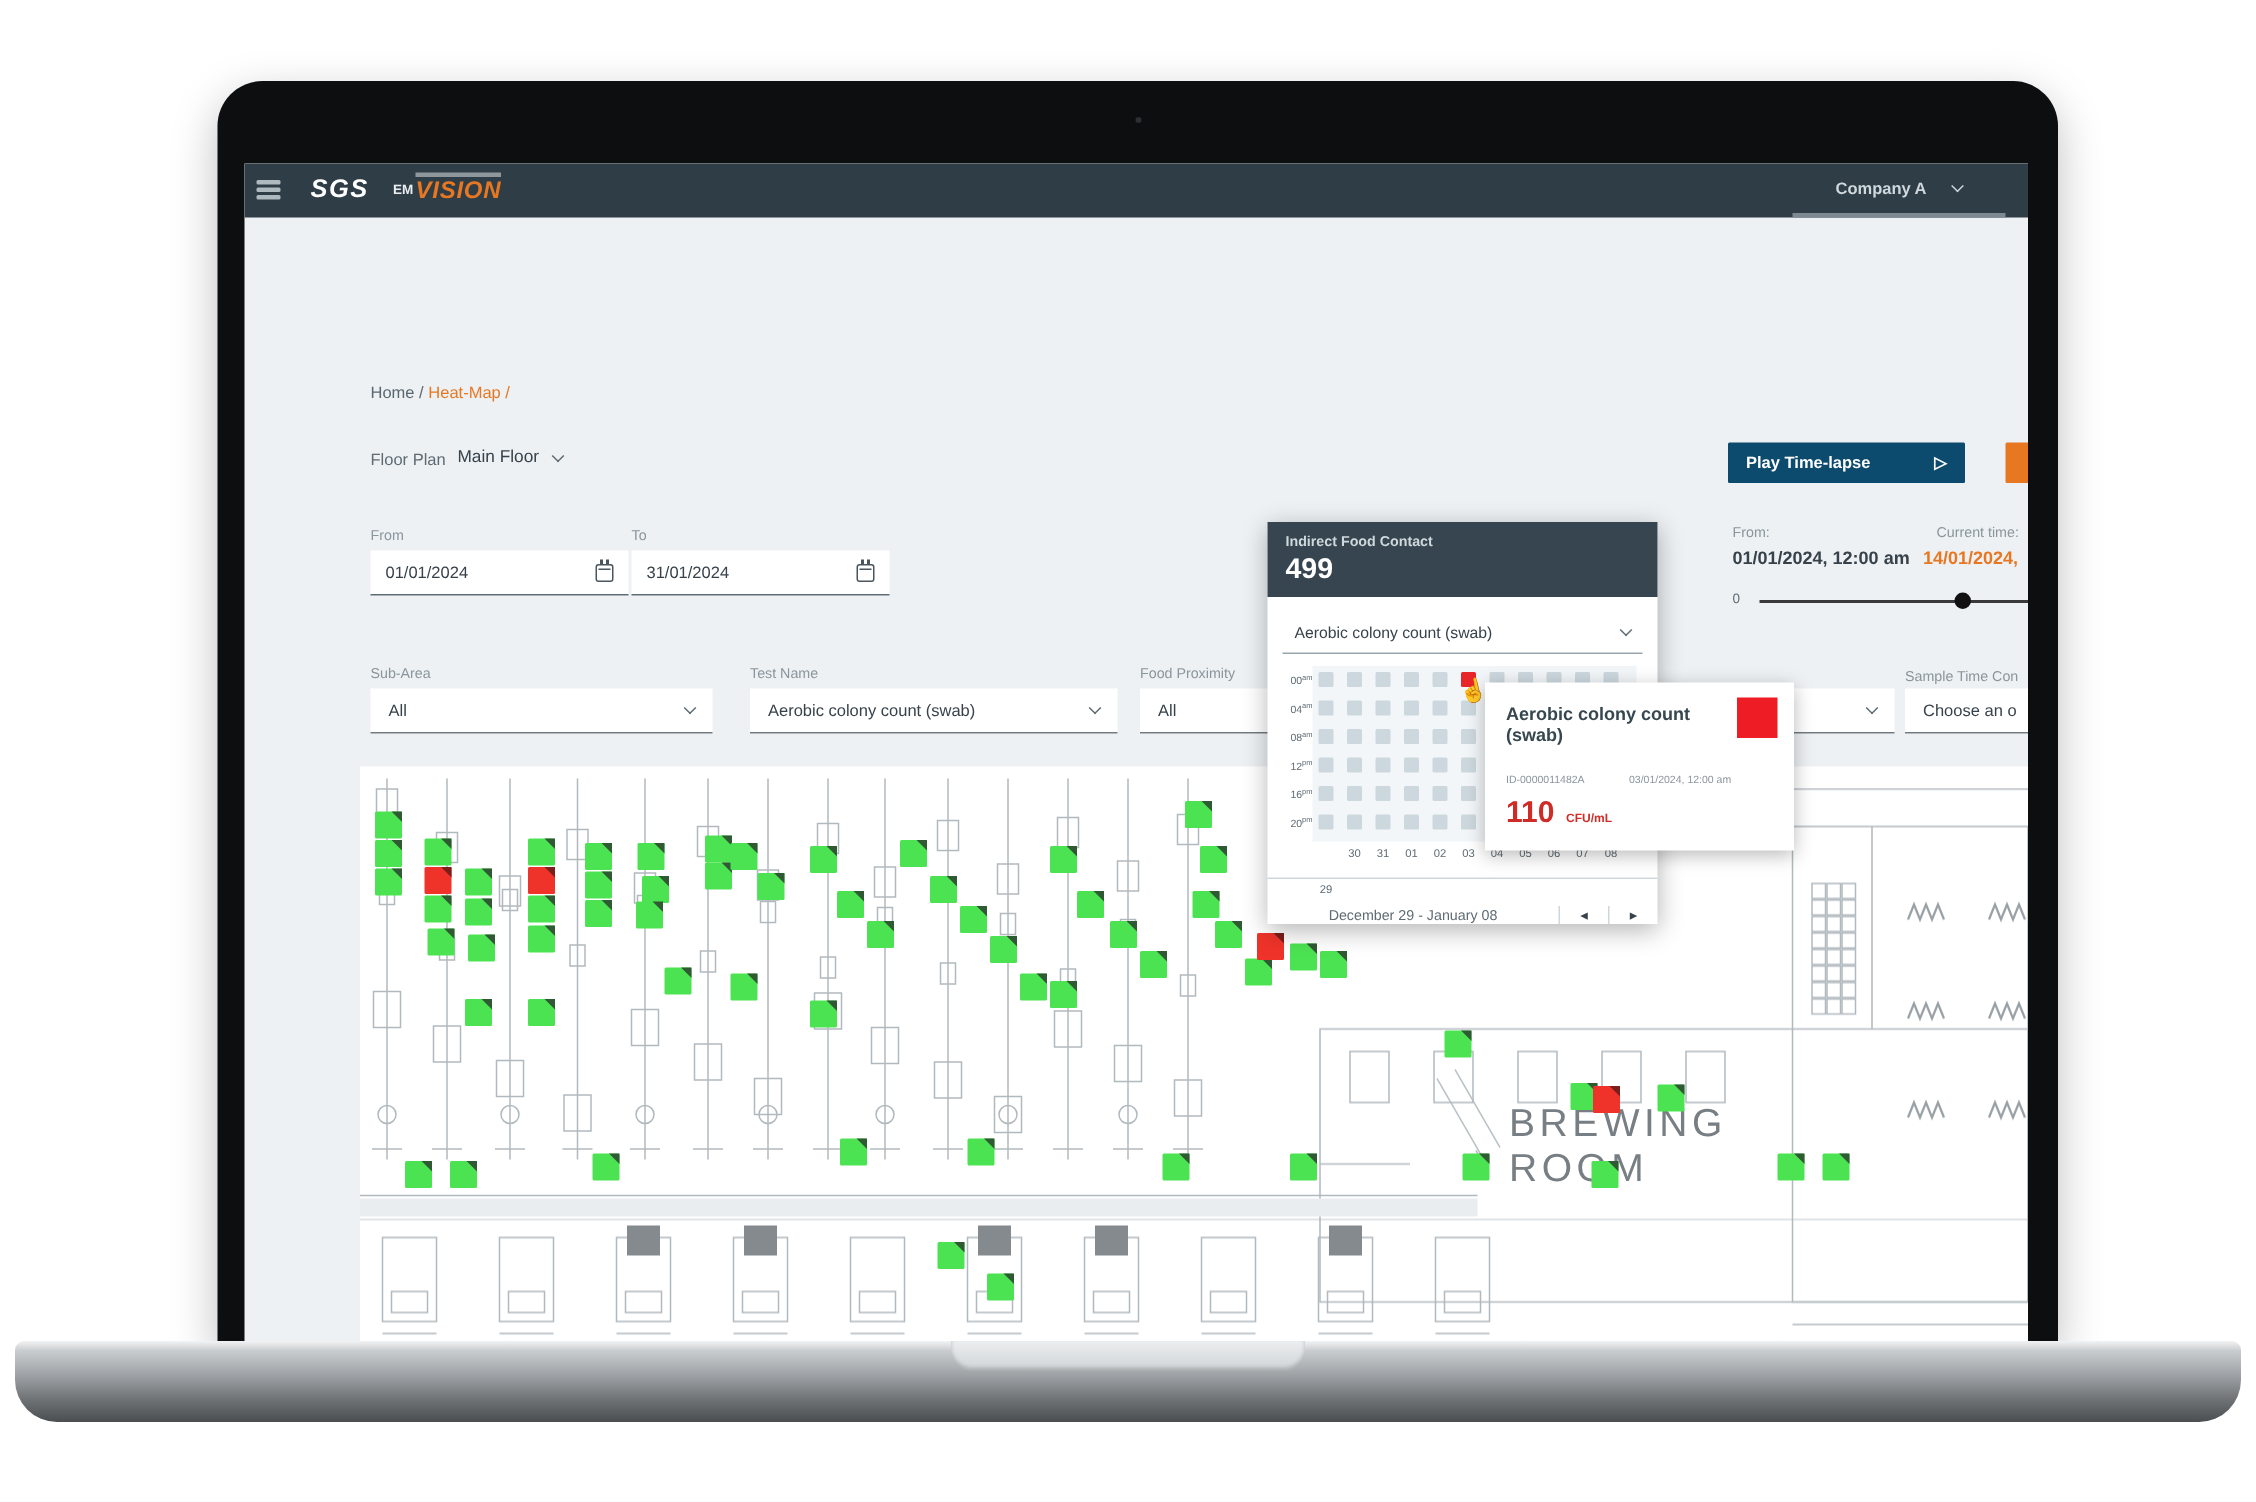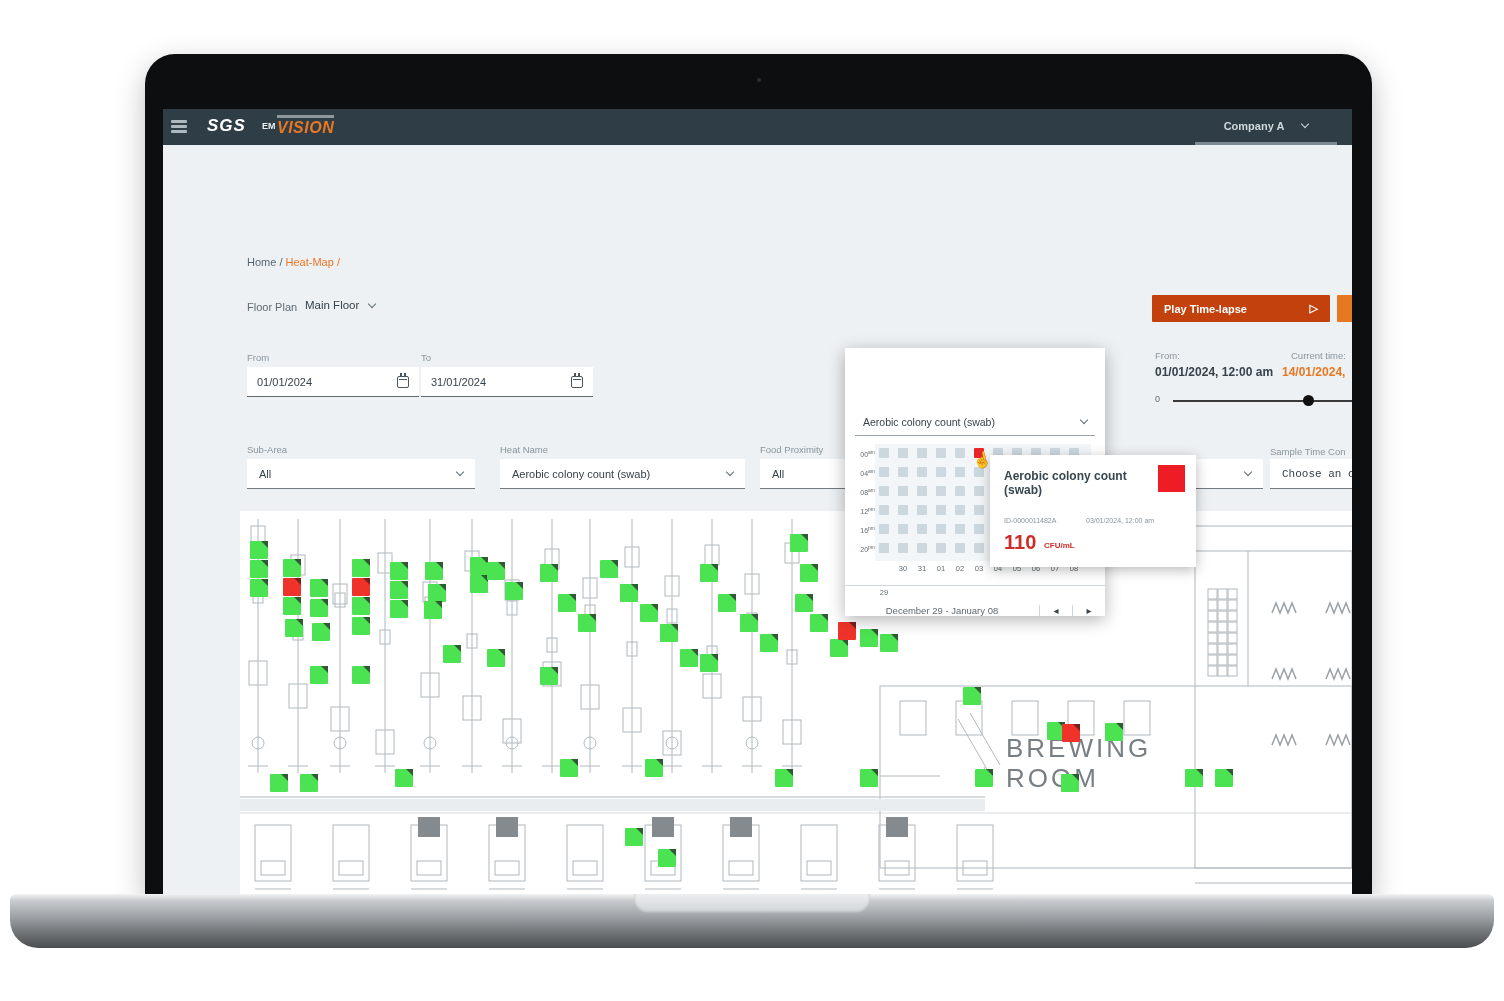--- a/index.html
+++ b/index.html
@@ -42,21 +42,21 @@
            padding:0 10px; font-size:11px; color:#37424a; cursor:text; }
   .input .sp { flex:1; }
   .select { background:#ffffff; border-bottom:1px solid #717a80; height:30px; display:flex; align-items:center;
             padding:0 12px; font-size:11px; color:#37424a; cursor:pointer; }
   .select .sp { flex:1; }
   .chev { width:6px; height:6px; border-right:1.4px solid #5f6b73; border-bottom:1.4px solid #5f6b73; transform:rotate(45deg); margin-top:-3px; flex:none; }
   .cal { width:12px; height:12px; border:1.3px solid #4a555e; border-radius:2px; position:relative; flex:none; }
   .cal:before { content:""; position:absolute; left:1px; right:1px; top:2px; height:1.5px; background:#4a555e; }
   .cal:after { content:""; position:absolute; left:2px; top:-4px; width:2px; height:3px; background:#4a555e; box-shadow:4px 0 0 #4a555e; }
 
-  .play-btn { left:989px; top:186px; width:178px; height:27px; background:#c2410c; color:#fff; font-size:11px; font-weight:700;
+  .play-btn { left:989px; top:186px; width:158px; height:27px; background:#0c4a6e; color:#fff; font-size:11px; font-weight:700;
               display:flex; align-items:center; padding:0 12px; cursor:pointer; border-radius:1px; }
   .play-btn .sp { flex:1; }
   .orange-btn { left:1174px; top:186px; width:24px; height:27px; background:#e87722; cursor:pointer; border-radius:1px; }
 
   .tl-from-label { left:992px; top:241px; font-size:9.5px; color:#8a959c; }
   .tl-from-val { left:992px; top:256px; font-size:12px; font-weight:700; color:#37424a; }
   .tl-cur-label { left:1128px; top:241px; font-size:9.5px; color:#8a959c; white-space:nowrap; }
   .tl-cur-val { left:1119px; top:256px; font-size:12px; font-weight:700; color:#e87722; white-space:nowrap; }
   .tl-zero { left:992px; top:285px; font-size:9px; color:#5f6b73; }
   .tl-track { left:1010px; top:291px; width:185px; height:2px; background:#3a3a3a; cursor:pointer; }
@@ -156,37 +156,37 @@
     <div class="abs tl-zero">0</div>
     <div class="abs tl-track"></div>
     <div class="abs tl-thumb"></div>
 
     <div class="abs field-label" style="left:84px; top:335px;">Sub-Area</div>
     <div class="abs select" style="left:84px; top:350px; width:228px;">
       <span>All</span>
         <span class="sp"></span>
       <span class="chev"></span>
     </div>
-    <div class="abs field-label" style="left:337px; top:335px;">Heat Name</div>
+    <div class="abs field-label" style="left:337px; top:335px;">Test Name</div>
     <div class="abs select" style="left:337px; top:350px; width:245px;">
       <span>Aerobic colony count (swab)</span>
         <span class="sp"></span>
       <span class="chev"></span>
     </div>
     <div class="abs field-label" style="left:597px; top:335px;">Food Proximity</div>
     <div class="abs select" style="left:597px; top:350px; width:150px;">
       <span>All</span>
         <span class="sp"></span>
     </div>
     <div class="abs select" style="left:960px; top:350px; width:140px; z-index:2;">
       <span class="sp"></span>
         <span class="chev"></span>
     </div>
     <div class="abs field-label" style="left:1107px; top:337px; white-space:nowrap;">Sample Time Con</div>
-    <div class="abs select" style="left:1107px; top:350px; width:100px;font-family:Liberation Mono, monospace;">
+    <div class="abs select" style="left:1107px; top:350px; width:100px;">
       <span style="white-space:nowrap;">Choose an o</span>
     </div>
 
     <div class="abs plan">
       <svg id="plan-svg" width="1112" height="385" viewBox="0 0 1112 385" xmlns="http://www.w3.org/2000/svg">
           <g stroke="#a8b1b6" fill="none" stroke-width="1" opacity="0.9">
             <line x1="18" y1="8" x2="18" y2="262"></line>
             <rect x="11" y="15" width="14" height="20"></rect>
             <rect x="13" y="78" width="10" height="14"></rect>
             <rect x="9" y="150" width="18" height="24"></rect>
@@ -614,20 +614,24 @@
             </g>
             <g cursor="pointer">
               <rect x="418" y="338" width="18" height="18" fill="#4ce352" rx="1"></rect>
               <path d="M429 338 L436 338 L436 345 Z" fill="#2f5a33"></path>
             </g>
           </g>
         </svg>
     </div>
 
     <div class="abs popup">
+      <div class="abs popup-head">
+        <div class="t">Indirect Food Contact</div>
+        <div class="c">499</div>
+      </div>
       <div class="abs popup-select">
         <span>Aerobic colony count (swab)</span>
           <span class="sp"></span>
         <span class="chev"></span>
       </div>
       <div class="abs grid-panel"></div>
       <div id="heat-grid"></div>
       <div class="abs hand">☝</div>
       <div class="abs popup-foot">
         <div class="lbl">December 29 - January 08</div>

